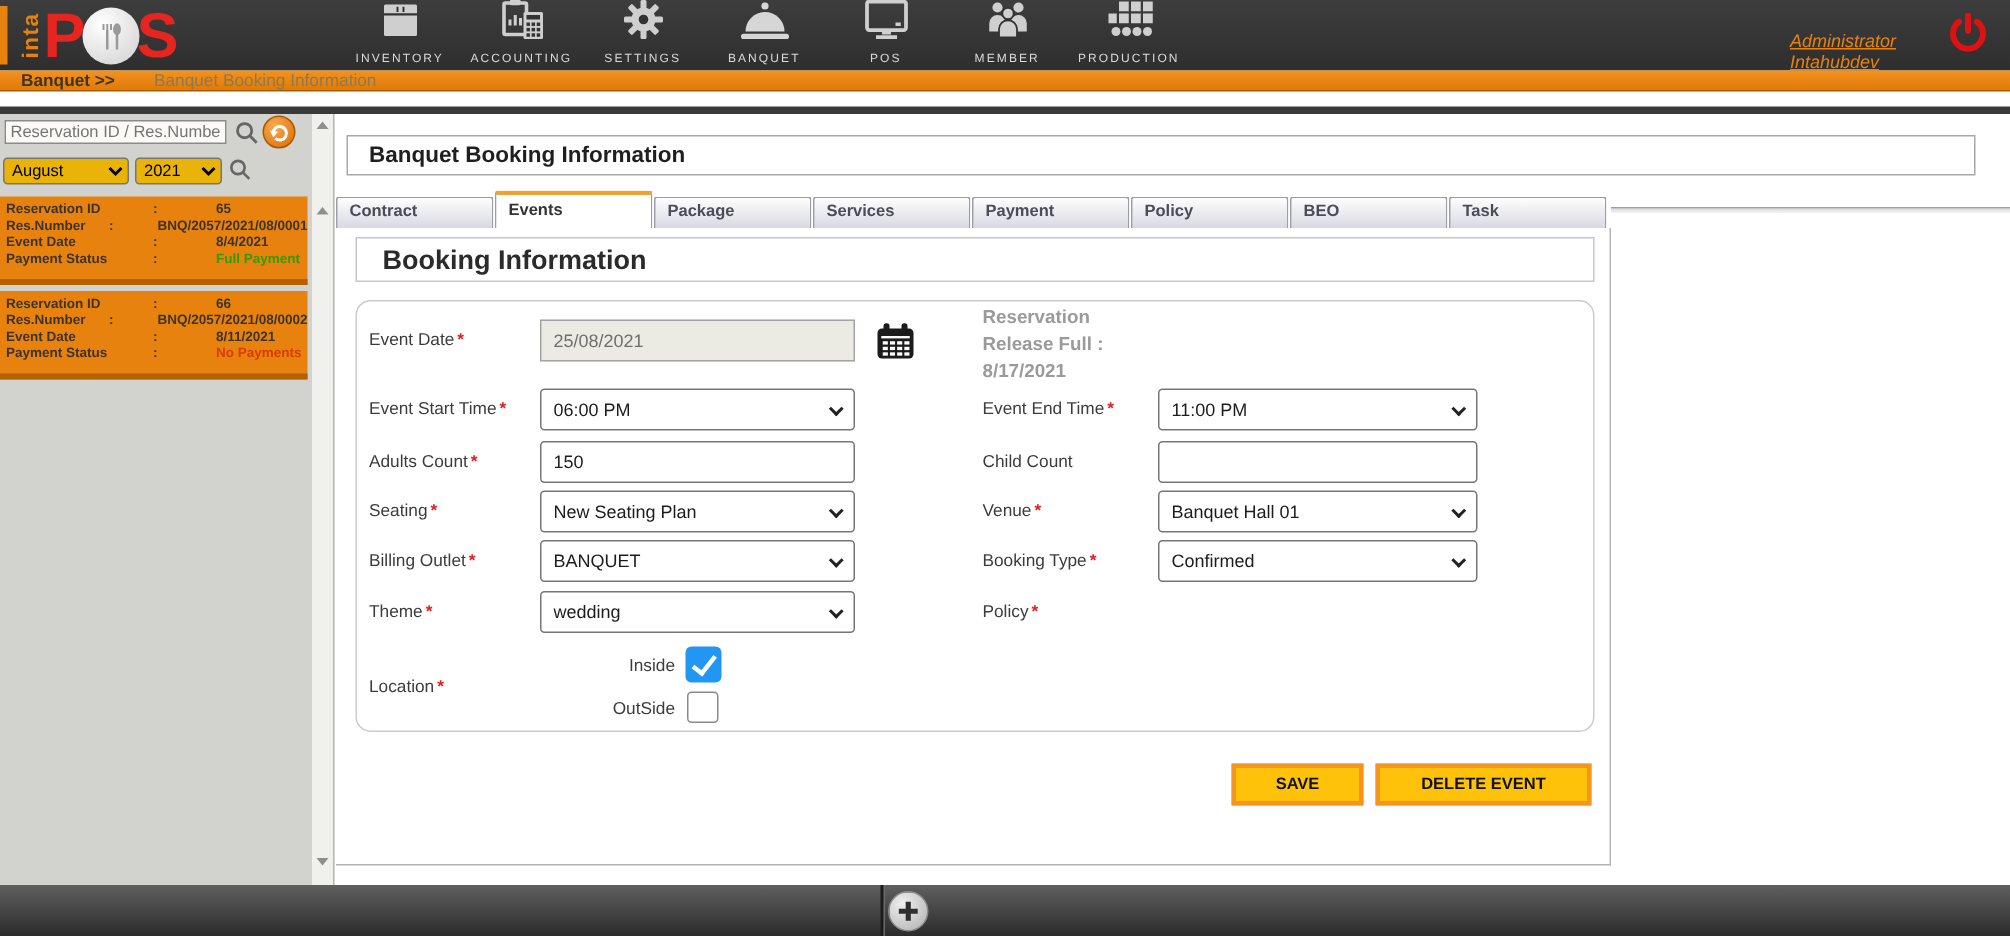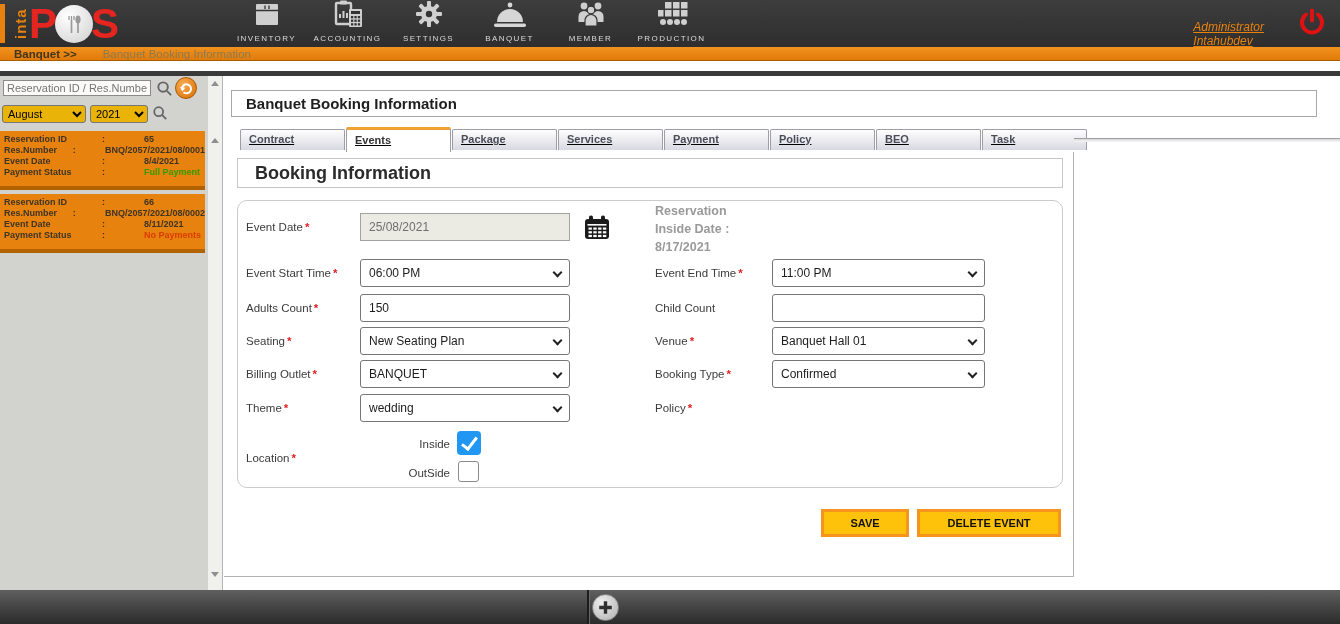--- a/index.html
+++ b/index.html
@@ -70,21 +70,21 @@
   .arr.up { border-bottom:5px solid #8f8f8f; }
   .arr.down { border-top:5px solid #8f8f8f; }
   .a1 { top:5px; } .a2 { top:62px; } .a3 { top:496px; }
 
   
   .content { position:absolute; left:224px; top:0; right:0; height:100%; background:#fff; }
   .page-title-box { position:absolute; left:7px; top:14px; width:1086px; height:27px;
     border:1px solid #a8a8a8; display:flex; align-items:center; background:#fff; }
   .page-title { font-size:15px; font-weight:bold; color:#1f1f1f; margin-left:14px; }
 
-  .tabstrip { position:absolute; left:16px; top:51px; height:25px; display:flex; align-items:center;text-decoration:underline; }
+  .tabstrip { position:absolute; left:0; top:51px; height:25px; display:flex; align-items:flex-end; }
   .tab { width:105px; height:21px; margin-right:1px;
     background:linear-gradient(#fefefe,#d8d8e2); border:1px solid #9d9da8; border-bottom:none;
     border-radius:2px 2px 0 0; font-size:11px; font-weight:bold; color:#4c4c58;
     line-height:19px; padding-left:8px; cursor:pointer; }
   .tab.active { height:25px; background:#fff; border-top:3px solid #efa132; color:#333; line-height:21px; }
   .tab-right-groove { position:absolute; left:850px; top:62px; right:0; height:4px;
     border-top:1px solid #9d9da8; background:linear-gradient(#d9d9d9,#f6f6f6); }
 
   .panel { position:absolute; left:0; top:76px; width:850px; height:425px; background:#fff;
     border-right:1px solid #b3b3b3; border-bottom:1px solid #b3b3b3; }
@@ -208,20 +208,31 @@
     </div>
     <div class="nav-item">
       <span>
         <svg width="36" height="28" viewBox="0 0 36 28">
           <circle cx="18" cy="5" r="2.4" fill="#d6d6d6"></circle>
           <path d="M5 22 a13 13 0 0 1 26 0 z" fill="#d6d6d6"></path>
           <rect x="2" y="23.5" width="32" height="3.5" rx="1.7" fill="#d6d6d6"></rect>
         </svg>
       </span>
       <span class="nav-label">BANQUET</span>
+    </div>
+    <div class="nav-item">
+      <span>
+        <svg width="30" height="28" viewBox="0 0 30 28">
+          <rect x="2" y="2" width="26" height="19" rx="1.5" fill="none" stroke="#cfcfcf" stroke-width="2.5"></rect>
+          <rect x="21" y="16" width="3.5" height="2.3" fill="#cfcfcf"></rect>
+          <rect x="12" y="21" width="6" height="3" fill="#cfcfcf"></rect>
+          <rect x="8" y="24.5" width="14" height="2.5" fill="#cfcfcf"></rect>
+        </svg>
+      </span>
+      <span class="nav-label">POS</span>
     </div>
     <div class="nav-item">
       <span>
         <svg width="34" height="28" viewBox="0 0 34 28">
           <g fill="#cfcfcf">
             <circle cx="10" cy="6" r="3.4"></circle>
               <path d="M4.5 22 v-5.5 a5.5 5.5 0 0 1 11 0 V22 z"></path>
             <circle cx="24" cy="6" r="3.4"></circle>
               <path d="M18.5 22 v-5.5 a5.5 5.5 0 0 1 11 0 V22 z"></path>
           </g>
@@ -403,21 +414,21 @@
                 <rect x="18.9" y="16.2" width="3.4" height="2.2"></rect>
               <rect x="4.5" y="19.9" width="3.4" height="2.2"></rect>
                 <rect x="9.3" y="19.9" width="3.4" height="2.2"></rect>
                 <rect x="14.1" y="19.9" width="3.4" height="2.2"></rect>
                 <rect x="18.9" y="19.9" width="3.4" height="2.2"></rect>
             </g>
           </svg>
         </span>
         <div class="release-note">
           <div>Reservation</div>
-          <div>Inside Date :</div>
+          <div>Release Full :</div>
           <div>8/17/2021</div>
         </div>
 
         <span class="fb-label" style="left:8px; top:66px;"><span>Event Start Time</span><span class="req">*</span></span>
         <span class="selwrap" style="left:122px; top:58px; width:210px;">
           <select><option>06:00 PM</option></select>
           <span class="chev"></span>
         </span>
         <span class="fb-label" style="left:417px; top:66px;"><span>Event End Time</span><span class="req">*</span></span>
         <span class="selwrap" style="left:534px; top:58px; width:213px;">

